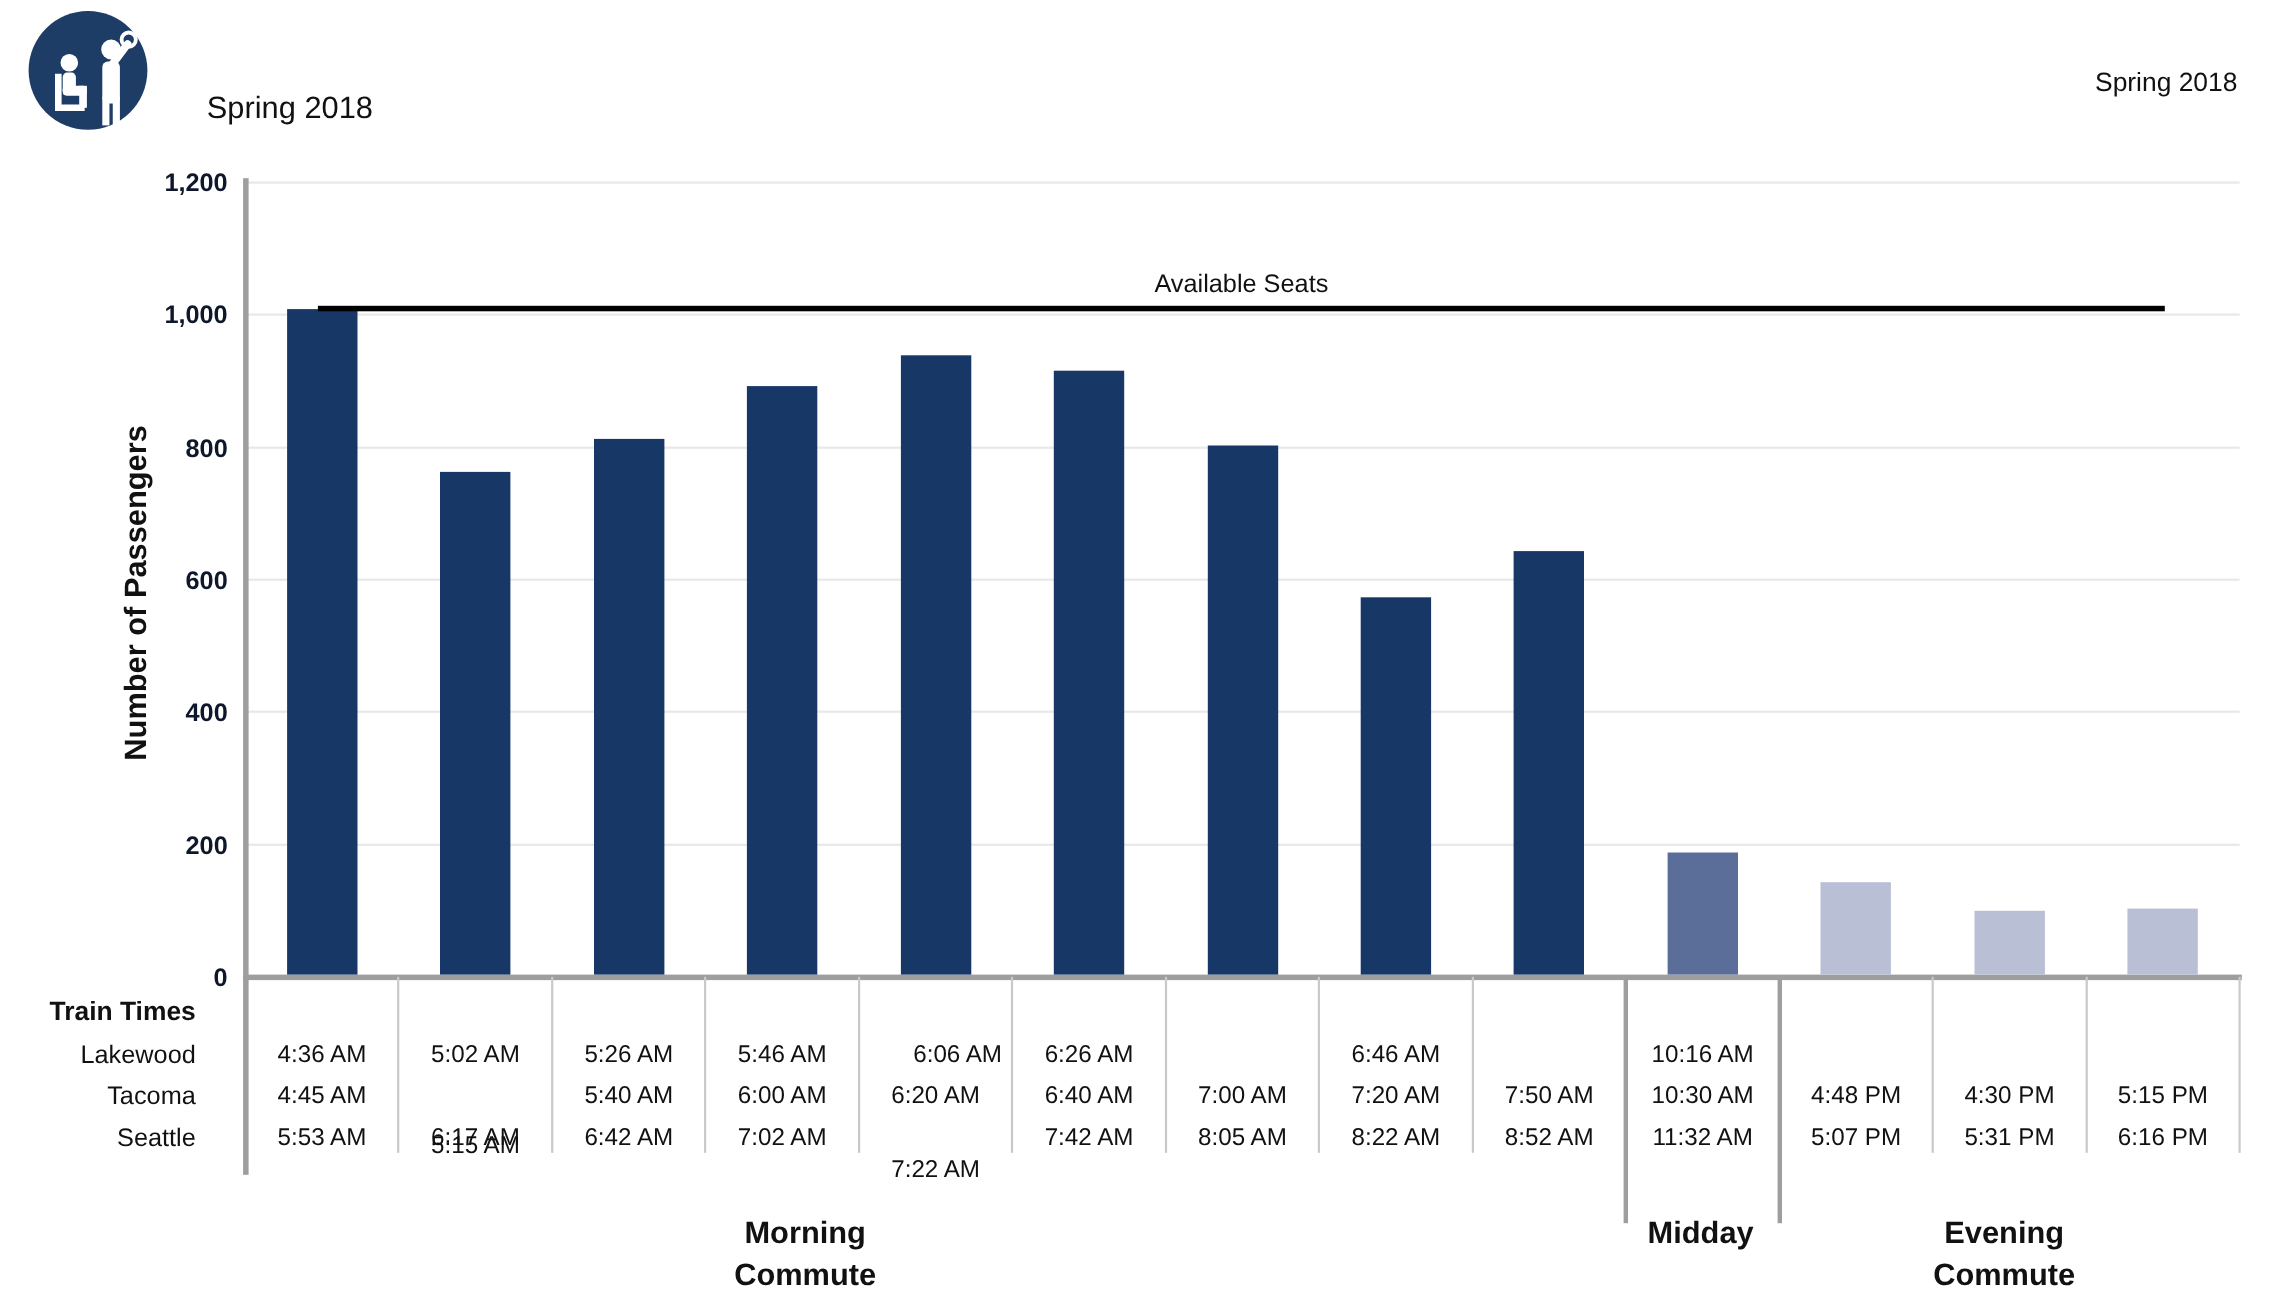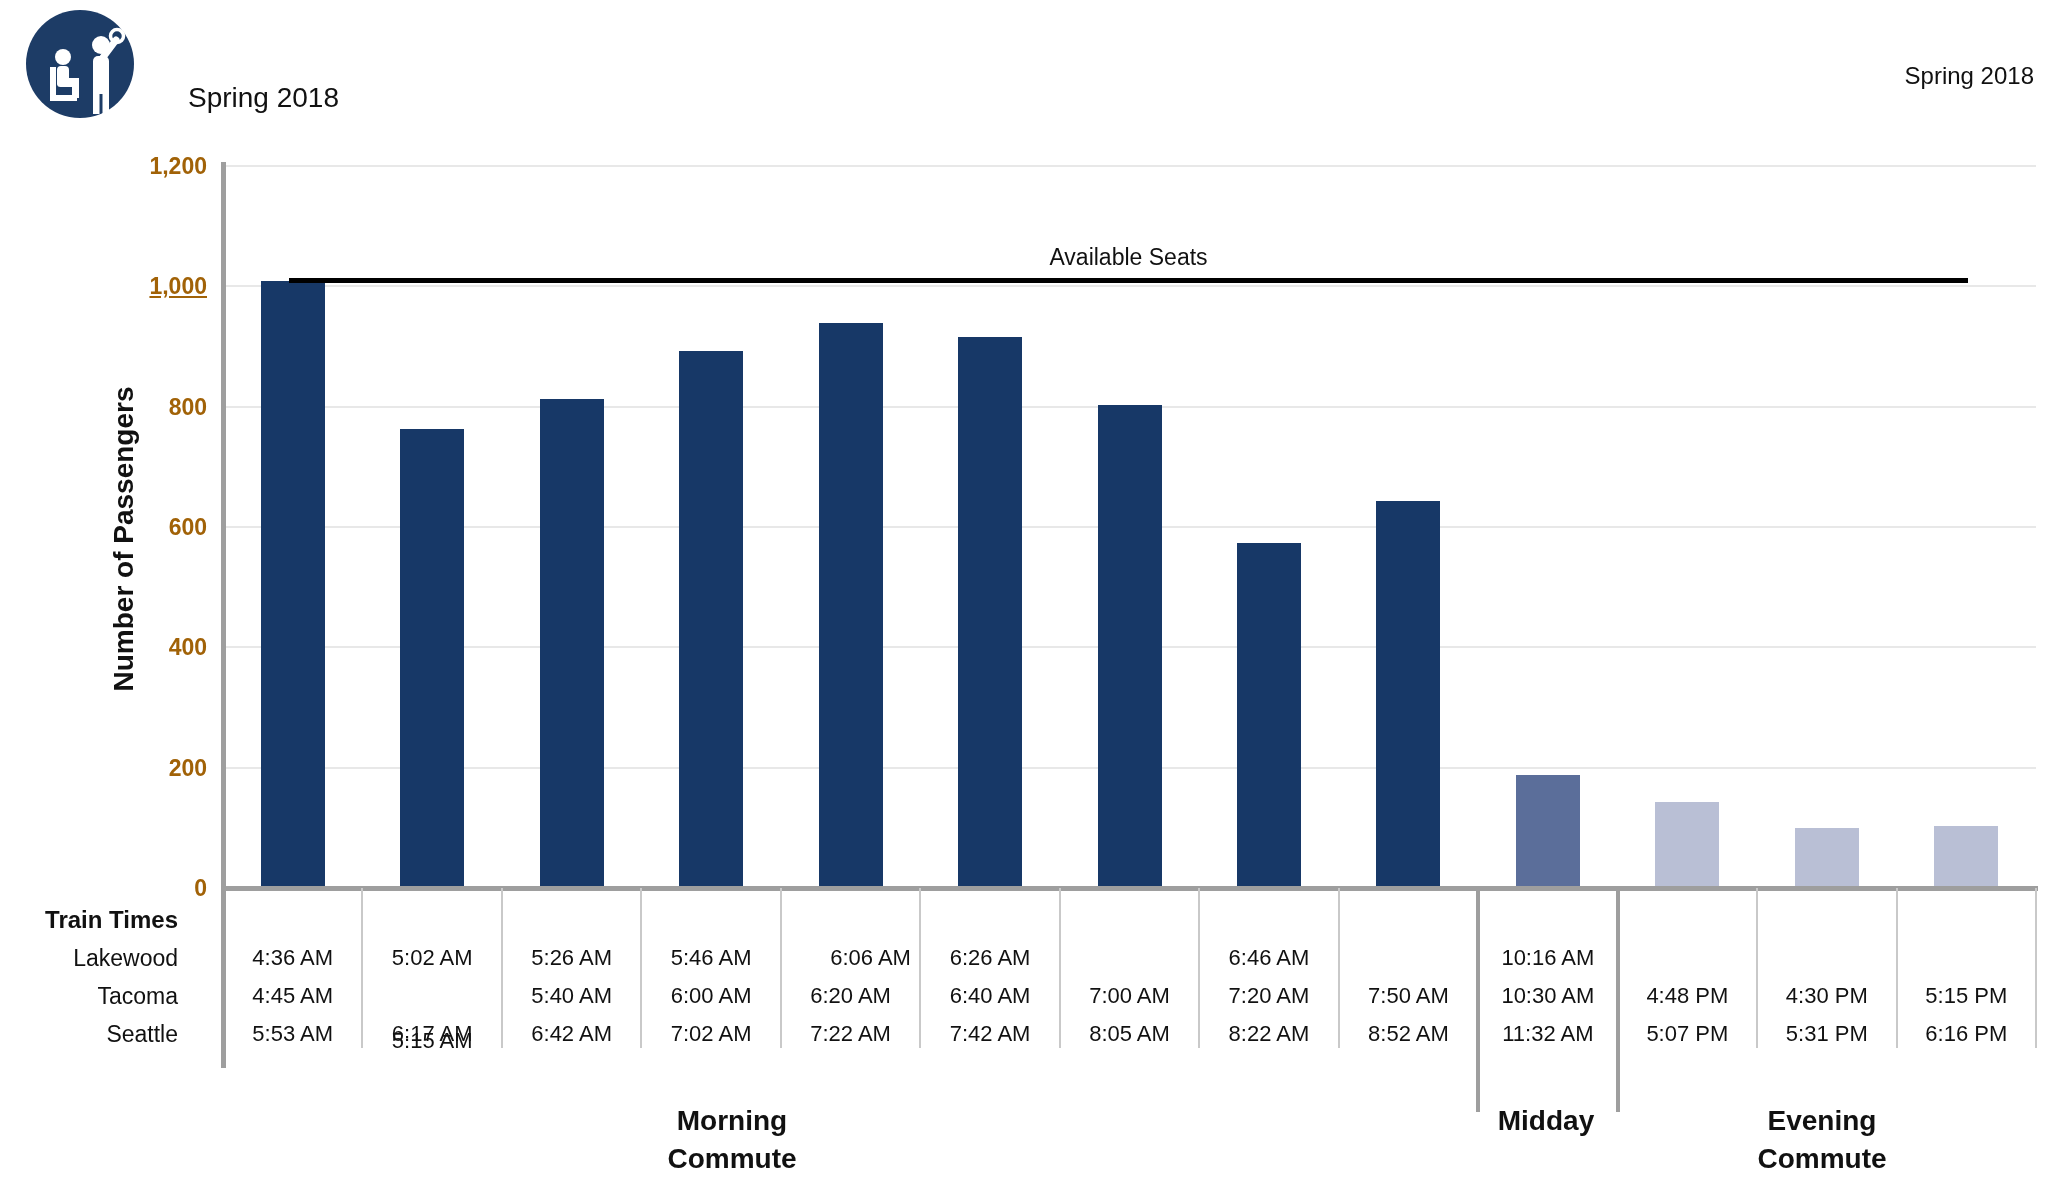--- a/index.html
+++ b/index.html
@@ -19,21 +19,21 @@
   
   #y-axis-title{
     left:-125px;top:522px;width:500px;height:34px;
     transform:rotate(-90deg);
     font-size:28px;font-weight:bold;color:#111;text-align:center;white-space:nowrap;
   }
   
   .gridline{background:#e8e8e8;height:2px;}
   .baseline{background:#9e9e9e;height:5px;}
   .axis-line{background:#9e9e9e;width:5px;}
-  .y-tick{width:120px;text-align:right;font-size:23px;font-weight:bold;color:#a16207;line-height:28px;}
+  .y-tick{width:120px;text-align:right;font-size:23px;font-weight:bold;color:#0f172a;line-height:28px;}
   .bar{}
   .ref-line{background:#000000;height:5px;}
   .ref-label{font-size:23px;color:#111;text-align:center;white-space:nowrap;}
   
   .col-divider{background:#c9c9c9;width:2px;}
   .group-divider{background:#9e9e9e;width:4px;}
   .row-label{left:0;width:178px;text-align:right;font-size:23px;color:#111;line-height:30px;white-space:nowrap;}
   .row-label.hdr{font-weight:bold;font-size:24px;}
   .time-cell{width:136px;text-align:center;font-size:22px;color:#111;line-height:30px;white-space:nowrap;}
   .group-label{font-size:28px;font-weight:bold;color:#111;text-align:center;line-height:38px;white-space:pre-line;}
@@ -72,21 +72,21 @@
       <div class="abs y-tick" style="left: 87px; top: 874px;">0</div>
       <div class="abs gridline" style="left: 223px; top: 766.667px; width: 1813px;"></div>
       <div class="abs y-tick" style="left: 87px; top: 753.667px;">200</div>
       <div class="abs gridline" style="left: 223px; top: 646.333px; width: 1813px;"></div>
       <div class="abs y-tick" style="left: 87px; top: 633.333px;">400</div>
       <div class="abs gridline" style="left: 223px; top: 526px; width: 1813px;"></div>
       <div class="abs y-tick" style="left: 87px; top: 513px;">600</div>
       <div class="abs gridline" style="left: 223px; top: 405.667px; width: 1813px;"></div>
       <div class="abs y-tick" style="left: 87px; top: 392.667px;">800</div>
       <div class="abs gridline" style="left: 223px; top: 285.333px; width: 1813px;"></div>
-      <div class="abs y-tick" style="left: 87px; top: 272.333px; text-decoration: underline;">1,000</div>
+      <div class="abs y-tick" style="left: 87px; top: 272.333px;">1,000</div>
       <div class="abs gridline" style="left: 223px; top: 165px; width: 1813px;"></div>
       <div class="abs y-tick" style="left: 87px; top: 152px;">1,200</div>
       <div class="abs axis-line" style="left: 221px; top: 162px; height: 906px;"></div>
       <div class="abs bar" style="left: 260.731px; top: 281.325px; width: 64px; height: 604.675px; background: rgb(23, 56, 103);"></div>
       <div class="abs bar" style="left: 400.192px; top: 428.733px; width: 64px; height: 457.267px; background: rgb(23, 56, 103);"></div>
       <div class="abs bar" style="left: 539.654px; top: 398.65px; width: 64px; height: 487.35px; background: rgb(23, 56, 103);"></div>
       <div class="abs bar" style="left: 679.115px; top: 350.517px; width: 64px; height: 535.483px; background: rgb(23, 56, 103);"></div>
       <div class="abs bar" style="left: 818.577px; top: 323.442px; width: 64px; height: 562.558px; background: rgb(23, 56, 103);"></div>
       <div class="abs bar" style="left: 958.038px; top: 337.28px; width: 64px; height: 548.72px; background: rgb(23, 56, 103);"></div>
       <div class="abs bar" style="left: 1097.5px; top: 404.667px; width: 64px; height: 481.333px; background: rgb(23, 56, 103);"></div>
@@ -122,21 +122,21 @@
       <div class="abs time-cell" style="left: 364.192px; top: 1026px;">5:15 AM</div>
       <div class="abs time-cell" style="left: 364.192px; top: 1019px;">6:17 AM</div>
       <div class="abs time-cell" style="left: 503.654px; top: 943px;">5:26 AM</div>
       <div class="abs time-cell" style="left: 503.654px; top: 981px;">5:40 AM</div>
       <div class="abs time-cell" style="left: 503.654px; top: 1019px;">6:42 AM</div>
       <div class="abs time-cell" style="left: 643.115px; top: 943px;">5:46 AM</div>
       <div class="abs time-cell" style="left: 643.115px; top: 981px;">6:00 AM</div>
       <div class="abs time-cell" style="left: 643.115px; top: 1019px;">7:02 AM</div>
       <div class="abs time-cell" style="left: 782.577px; top: 943px; margin-left: 20px;">6:06 AM</div>
       <div class="abs time-cell" style="left: 782.577px; top: 981px;">6:20 AM</div>
-      <div class="abs time-cell" style="left: 782.577px; top: 1019px;">7:22 AM</div>
+      <div class="abs time-cell" style="left: 782.577px; top: 1048px;">7:22 AM</div>
       <div class="abs time-cell" style="left: 922.038px; top: 943px;">6:26 AM</div>
       <div class="abs time-cell" style="left: 922.038px; top: 981px;">6:40 AM</div>
       <div class="abs time-cell" style="left: 922.038px; top: 1019px;">7:42 AM</div>
       <div class="abs time-cell" style="left: 1061.5px; top: 981px;">7:00 AM</div>
       <div class="abs time-cell" style="left: 1061.5px; top: 1019px;">8:05 AM</div>
       <div class="abs time-cell" style="left: 1200.96px; top: 943px;">6:46 AM</div>
       <div class="abs time-cell" style="left: 1200.96px; top: 981px;">7:20 AM</div>
       <div class="abs time-cell" style="left: 1200.96px; top: 1019px;">8:22 AM</div>
       <div class="abs time-cell" style="left: 1340.42px; top: 981px;">7:50 AM</div>
       <div class="abs time-cell" style="left: 1340.42px; top: 1019px;">8:52 AM</div>

